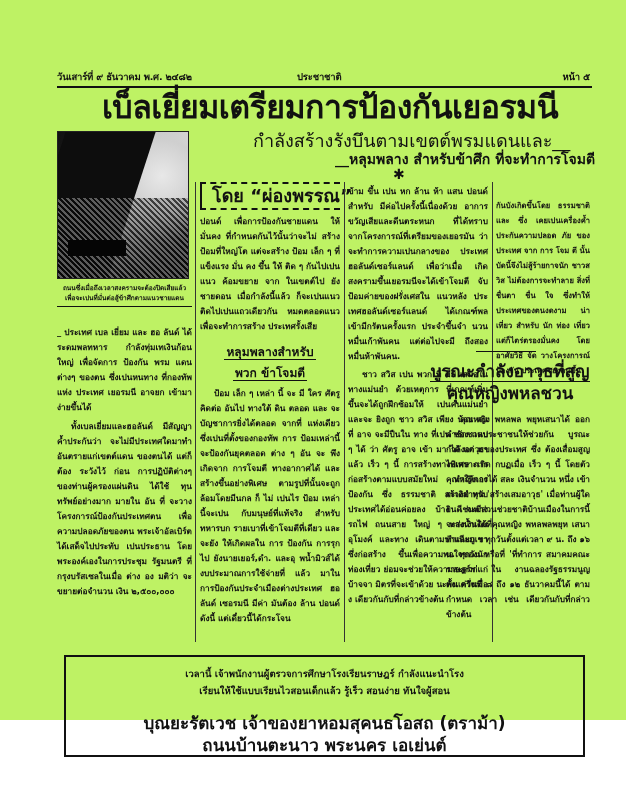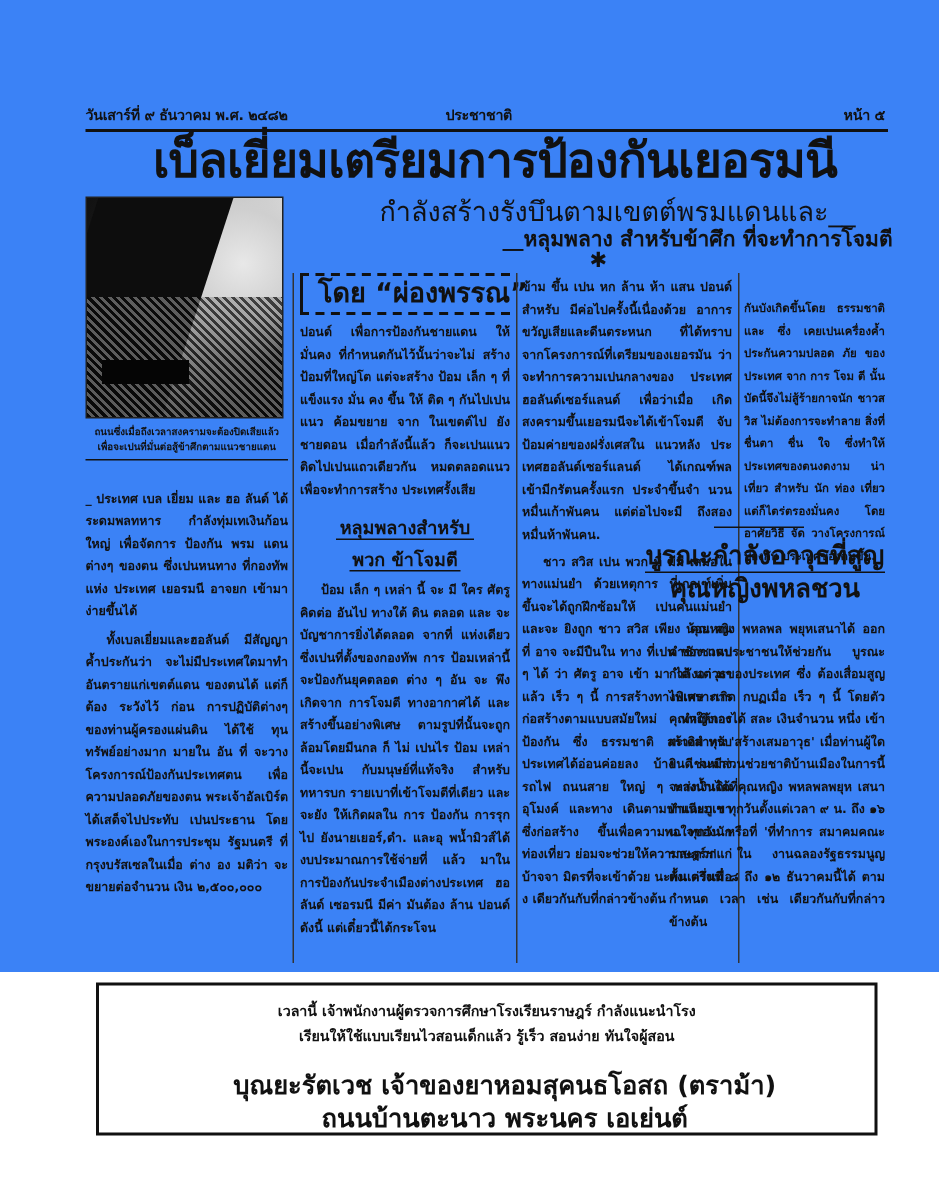--- a/index.html
+++ b/index.html
@@ -1,20 +1,20 @@
 <!DOCTYPE html>
 <html><head>
   <meta charset="utf-8">
   <style>
     * { box-sizing: border-box; margin: 0; padding: 0; }
     html, body {
       width: 626px; height: 800px; background: #ffffff; overflow: hidden;
       font-family: "DejaVu Sans", sans-serif; color: #111;
     }
-    .page { position: relative; width: 626px; height: 648px; background: #3b82f6; }
+    .page { position: relative; width: 626px; height: 720px; background: #bef264; }
 
     .masthead {
       position: absolute; left: 57px; top: 66px; width: 533px; height: 18px;
       display: flex; justify-content: space-between; align-items: flex-end;
       font-size: 9.5px; font-weight: bold; letter-spacing: -0.2px;
     }
     .masthead .center { position: absolute; left: 240px; }
     .rule-top { position: absolute; left: 57px; top: 86px; width: 535px; height: 2px; background: #111; }
 
     .headline {
@@ -83,21 +83,21 @@
     }
 
     .ad-box {
       position: absolute; left: 64px; top: 655px; width: 521px; height: 102px;
       border: 2px solid #111;
     }
     .ad-small {
       position: absolute; left: 0; width: 100%; text-align: center; font-size: 9.5px; font-weight: bold;
     }
     .ad-big {
-      position: absolute; left: 12px; width: 100%; text-align: center; font-size: 17px; font-weight: bold;
+      position: absolute; left: 0; width: 100%; text-align: center; font-size: 17px; font-weight: bold;
       white-space: nowrap;
     }
     .rule { position: absolute; height: 1px; background: #111; }
   </style>
 </head>
 <body>
 
 <div class="page">
 
   <div class="masthead">

